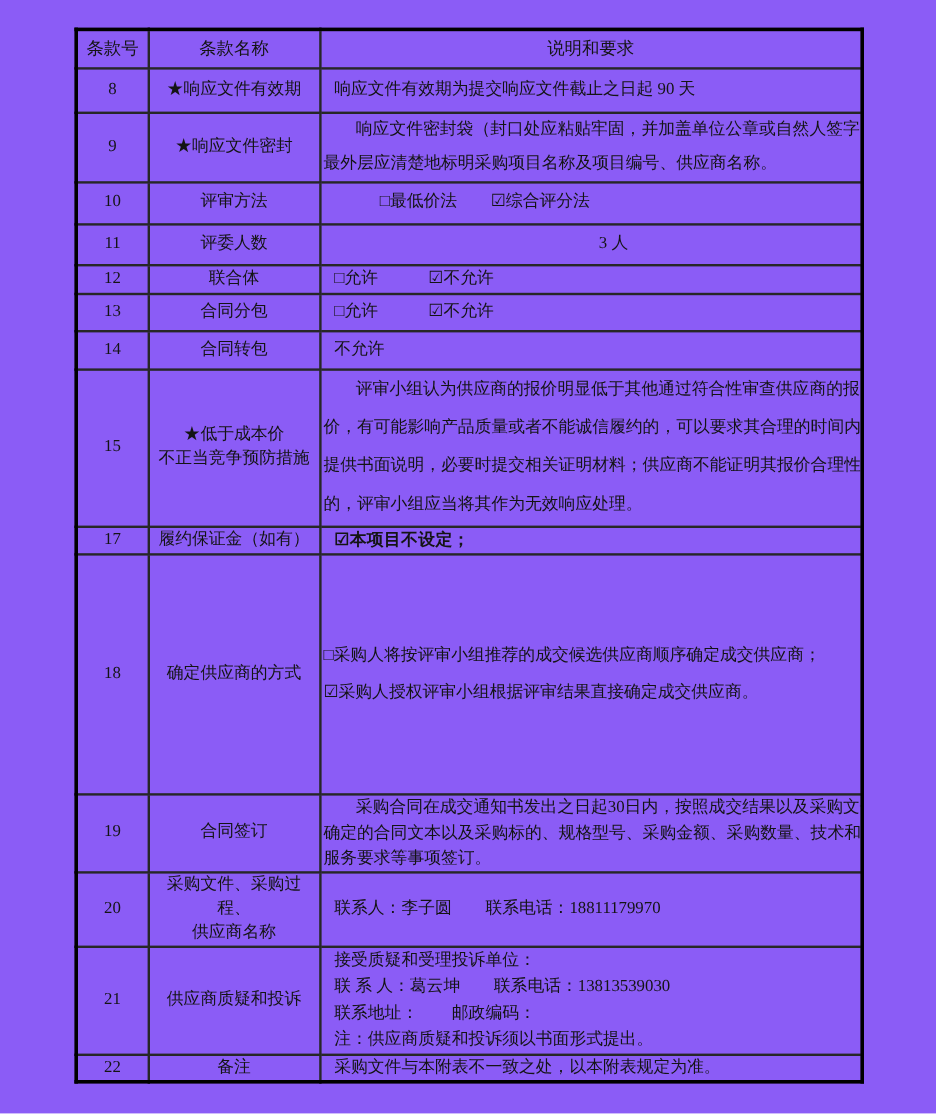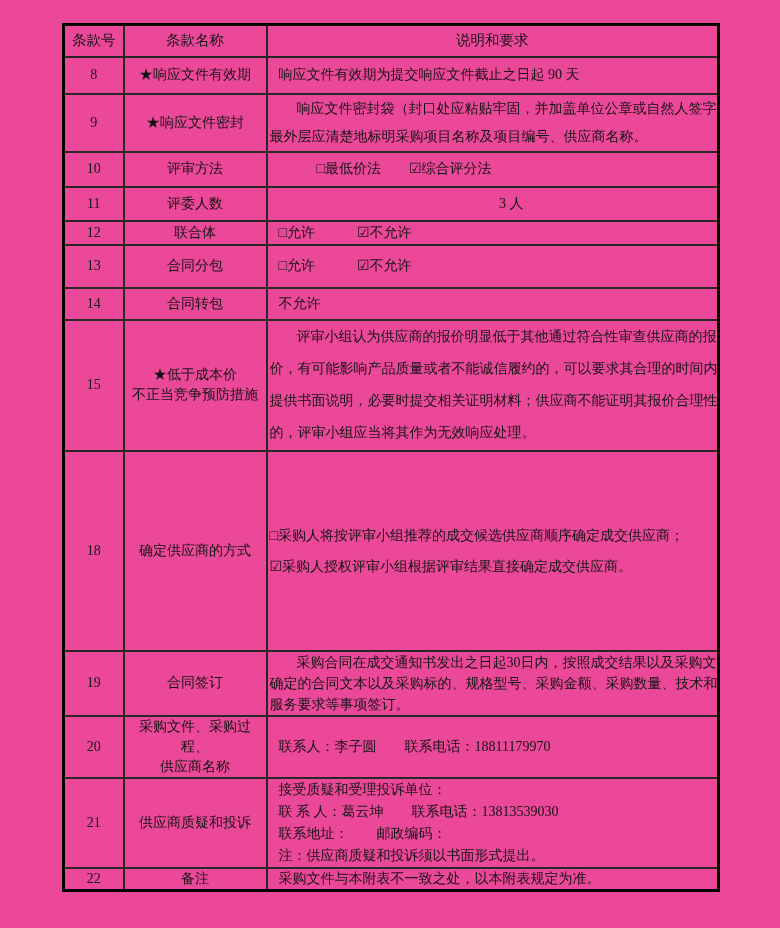--- a/index.html
+++ b/index.html
@@ -5,21 +5,21 @@
   html, body {
     margin: 0; padding: 0;
     width: 780px; height: 928px;
     background: #ffffff;
     font-family: "Liberation Serif", "DejaVu Serif", serif;
     color: #141414;
   }
   .page {
     position: relative;
     width: 780px; height: 928px;
-    background: #ec4899;
+    background: #8b5cf6;
     overflow: hidden;
   }
   table.clauses {
     position: absolute;
     left: 62px; top: 23px;
     width: 655px;
     border-collapse: collapse;
     table-layout: fixed;
     border: 3px solid #000;
     font-size: 14px;
@@ -110,21 +110,21 @@
         </tr>
         <tr style="height: 20px;">
           <td class="c-no">12</td>
           <td class="c-name">
             <div class="nm">联合体</div>
           </td>
           <td class="c-content" style="line-height: 22px;">
             <div class="ln i1"><span>□</span>允许　　　<span>☑</span>不允许</div>
           </td>
         </tr>
-        <tr style="height: 43px;">
+        <tr style="height: 31px;">
           <td class="c-no">13</td>
           <td class="c-name">
             <div class="nm">合同分包</div>
           </td>
           <td class="c-content" style="line-height: 22px;">
             <div class="ln i1"><span>□</span>允许　　　<span>☑</span>不允许</div>
           </td>
         </tr>
         <tr style="height: 32px; font-family: Liberation Serif, serif;">
           <td class="c-no">14</td>
@@ -141,20 +141,29 @@
             <div class="nm">★低于成本价</div>
             <div class="nm">不正当竞争预防措施</div>
           </td>
           <td class="c-content" style="line-height: 32px; font-family: Liberation Serif, serif;">
             <div class="ln i2">评审小组认为供应商的报价明显低于其他通过符合性审查供应商的报</div>
             <div class="ln i0">价，有可能影响产品质量或者不能诚信履约的，可以要求其合理的时间内</div>
             <div class="ln i0">提供书面说明，必要时提交相关证明材料；供应商不能证明其报价合理性</div>
             <div class="ln i0">的，评审小组应当将其作为无效响应处理。</div>
           </td>
         </tr>
+        <tr style="height: 23px;">
+          <td class="c-no">17</td>
+          <td class="c-name">
+            <div class="nm">履约保证金（如有）</div>
+          </td>
+          <td class="c-content" style="line-height: 19px;">
+            <div class="ln i1 bold"><span>☑</span>本项目不设定；</div>
+          </td>
+        </tr>
         <tr style="height: 200px;">
           <td class="c-no">18</td>
           <td class="c-name">
             <div class="nm">确定供应商的方式</div>
           </td>
           <td class="c-content" style="line-height: 31px;">
             <div class="ln i0"><span>□</span>采购人将按评审小组推荐的成交候选供应商顺序确定成交供应商；</div>
             <div class="ln i0"><span>☑</span>采购人授权评审小组根据评审结果直接确定成交供应商。</div>
           </td>
         </tr>

